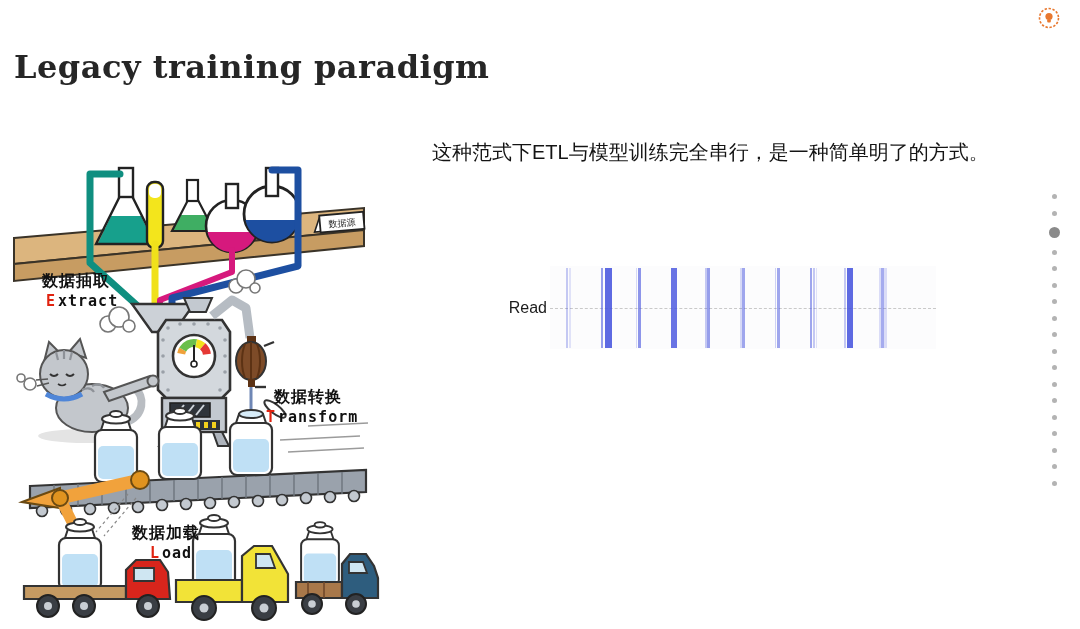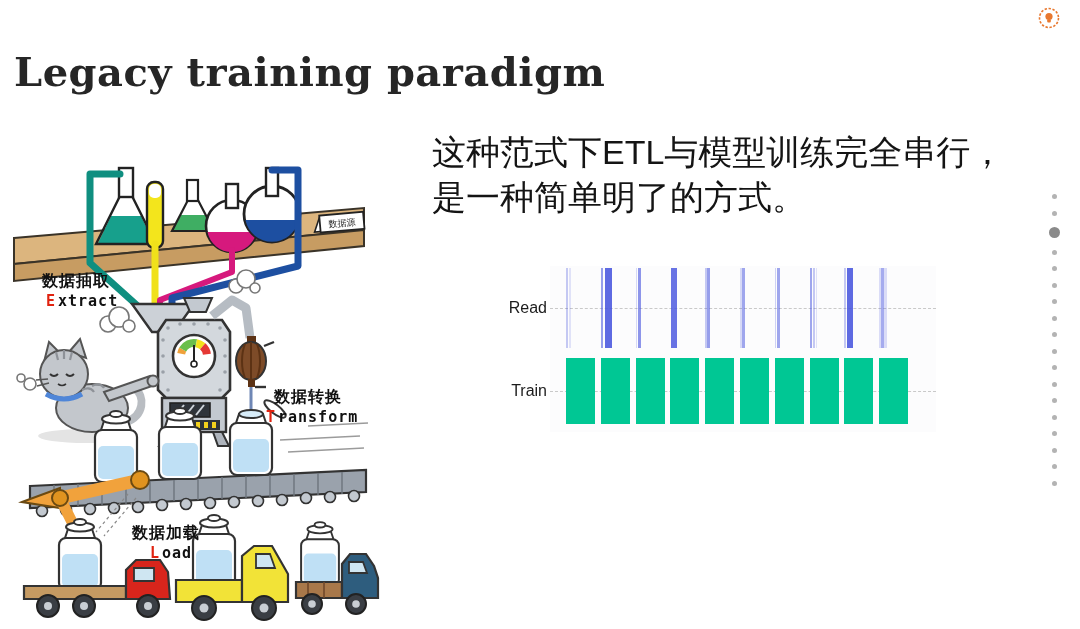--- a/index.html
+++ b/index.html
@@ -3,25 +3,25 @@
 <meta charset="utf-8">
 <style>
   * { margin:0; padding:0; box-sizing:border-box; }
   html,body { width:1080px; height:629px; background:#fff; overflow:hidden;
               font-family:"Liberation Sans", sans-serif; }
   .stage { position:relative; width:1080px; height:629px; background:#fff; }
 
   .logo { position:absolute; left:1038px; top:7px; width:22px; height:22px; }
 
   .slide-title { position:absolute; left:14px; top:48px; width:620px;
-    font-family:"DejaVu Serif", serif; font-weight:bold; font-size:40px;
+    font-family:"DejaVu Serif", serif; font-weight:bold; font-size:32px;
     color:#262626; letter-spacing:0.5px; }
 
   .body-text { position:absolute; left:432px; top:130px; width:592px;
-    font-size:34px; line-height:45px; color:#141414; }
+    font-size:20px; line-height:45px; color:#141414; }
 
   .illu { position:absolute; left:8px; top:140px; width:382px; height:489px; }
 
   
   .chart { position:absolute; left:458px; top:266px; width:478px; }
   .crow { display:flex; align-items:center; height:83px; }
   .clabel { width:92px; text-align:right; padding-right:3px;
             font-size:16px; color:#1c1c1c; white-space:nowrap; }
   .ctrack { position:relative; flex:1; height:100%; background:#fcfcfd; }
   .ctrack::before { content:""; position:absolute; left:0; right:0; top:50%;
@@ -349,51 +349,36 @@
           <div class="cbar" style="left: 226.8px; width: 3px; opacity: 0.5; background: rgb(66, 80, 221);"></div>
           <div class="cbar" style="left: 259.6px; width: 2px; opacity: 0.5; background: rgb(66, 80, 221);"></div>
           <div class="cbar" style="left: 262.6px; width: 2px; opacity: 0.3; background: rgb(66, 80, 221);"></div>
           <div class="cbar" style="left: 265.6px; width: 1.5px; opacity: 0.15; background: rgb(66, 80, 221);"></div>
           <div class="cbar" style="left: 294.4px; width: 2px; opacity: 0.3; background: rgb(66, 80, 221);"></div>
           <div class="cbar" style="left: 297.4px; width: 6px; opacity: 0.85; background: rgb(66, 80, 221);"></div>
           <div class="cbar" style="left: 329.2px; width: 8px; opacity: 0.18; background: rgb(66, 80, 221);"></div>
           <div class="cbar" style="left: 331.2px; width: 3px; opacity: 0.35; background: rgb(66, 80, 221);"></div>
         </div>
     </div>
-    <div class="crow crow-train">
-      <div class="clabel">Train</div>
-      <div class="ctrack">
-          <div class="cbar" style="left: 16px; width: 29px; opacity: 1; background: rgb(0, 199, 148);"></div>
-          <div class="cbar" style="left: 50.8px; width: 29px; opacity: 1; background: rgb(0, 199, 148);"></div>
-          <div class="cbar" style="left: 85.6px; width: 29px; opacity: 1; background: rgb(0, 199, 148);"></div>
-          <div class="cbar" style="left: 120.4px; width: 29px; opacity: 1; background: rgb(0, 199, 148);"></div>
-          <div class="cbar" style="left: 155.2px; width: 29px; opacity: 1; background: rgb(0, 199, 148);"></div>
-          <div class="cbar" style="left: 190px; width: 29px; opacity: 1; background: rgb(0, 199, 148);"></div>
-          <div class="cbar" style="left: 224.8px; width: 29px; opacity: 1; background: rgb(0, 199, 148);"></div>
-          <div class="cbar" style="left: 259.6px; width: 29px; opacity: 1; background: rgb(0, 199, 148);"></div>
-          <div class="cbar" style="left: 294.4px; width: 29px; opacity: 1; background: rgb(0, 199, 148);"></div>
-          <div class="cbar" style="left: 329.2px; width: 29px; opacity: 1; background: rgb(0, 199, 148);"></div>
-        </div>
+  </div>
+
+  <div class="dots">
+      <span class="dot"></span>
+      <span class="dot"></span>
+      <span class="dot active"></span>
+      <span class="dot"></span>
+      <span class="dot"></span>
+      <span class="dot"></span>
+      <span class="dot"></span>
+      <span class="dot"></span>
+      <span class="dot"></span>
+      <span class="dot"></span>
+      <span class="dot"></span>
+      <span class="dot"></span>
+      <span class="dot"></span>
+      <span class="dot"></span>
+      <span class="dot"></span>
+      <span class="dot"></span>
+      <span class="dot"></span>
+      <span class="dot"></span>
     </div>
-  </div>
-
-  <div class="dots">
-      <span class="dot"></span>
-      <span class="dot"></span>
-      <span class="dot active"></span>
-      <span class="dot"></span>
-      <span class="dot"></span>
-      <span class="dot"></span>
-      <span class="dot"></span>
-      <span class="dot"></span>
-      <span class="dot"></span>
-      <span class="dot"></span>
-      <span class="dot"></span>
-      <span class="dot"></span>
-      <span class="dot"></span>
-      <span class="dot"></span>
-      <span class="dot"></span>
-      <span class="dot"></span>
-      <span class="dot"></span>
-      <span class="dot"></span>
-    </div>
 
 </div>
 
 </body></html>

